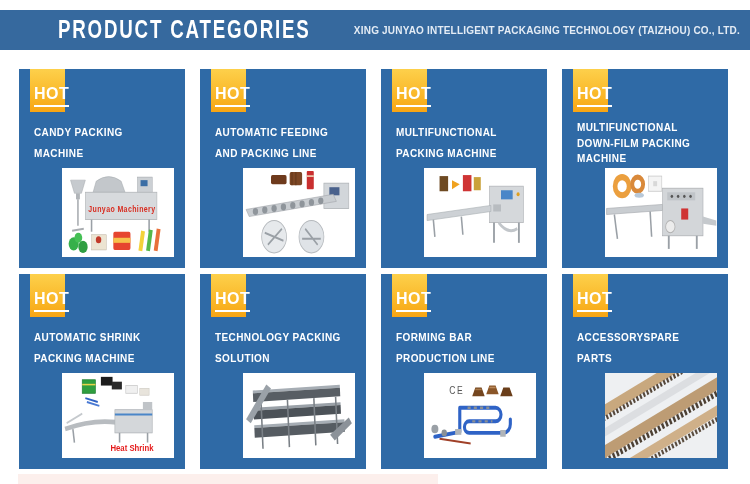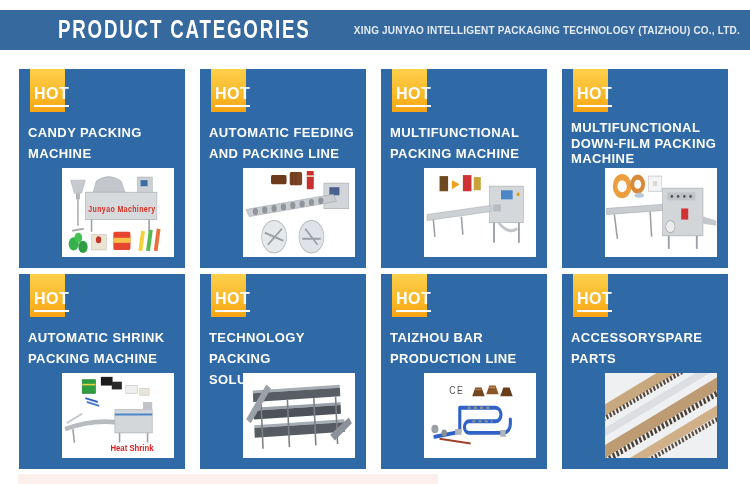--- a/index.html
+++ b/index.html
@@ -24,22 +24,22 @@
   .row2 .card { height:195px; }
 
   .card { position:relative; width:166px; background:#2f6aa6; cursor:pointer; flex:0 0 auto; }
 
   .hot { position:absolute; top:0; left:11px; width:35px; height:43px;
          background:linear-gradient(180deg,#fdd04b 0%,#f9b322 72%,#f7a414 100%);
          display:flex; align-items:flex-end; padding:0 0 5px 4px; }
   .hot span { color:#ffffff; font-size:16px; font-weight:bold; letter-spacing:0.5px;
               border-bottom:2px solid #ffffff; padding-bottom:2px; }
 
-  .card-title { position:absolute; top:53px; left:9px; right:8px;
-                color:#ffffff; font-size:13px; font-weight:bold; letter-spacing:0.4px; line-height:21px; }
+  .card-title { position:absolute; top:53px; left:15px; right:8px;
+                color:#ffffff; font-size:10px; font-weight:bold; letter-spacing:0.4px; line-height:21px; }
   .card-title span { display:block; }
   .card-title.tight { top:51px; line-height:15.5px; }
 
   .imgbox { position:absolute; left:11px; right:11px; top:99px; bottom:11px; background:#ffffff; overflow:hidden;margin-left:32px; }
   .imgbox svg { width:100%; height:100%; display:block; }
 
   .bottom-strip { position:absolute; left:18px; top:474px; width:420px; height:10px; background:#fcefec; }
 </style>
 </head>
 <body>
@@ -251,21 +251,21 @@
         <polygon points="112,64 136,46 140,52 118,70" fill="#8c9299"></polygon>
       </svg>
     </div>
   </div>
 
   <div class="card">
     <div class="hot">
         <span>HOT</span>
       </div>
     <div class="card-title">
-      <span>TAIZHOU BAR</span>
+      <span>FORMING BAR</span>
       <span>PRODUCTION LINE</span>
     </div>
     <div class="imgbox">
       <svg viewBox="0 0 144 88" preserveAspectRatio="none">
         <rect width="144" height="88" fill="#ffffff"></rect>
         <text x="42" y="22" text-anchor="middle" font-size="11" fill="#555" letter-spacing="2">CE</text>
         <path d="M62,24 l4,-9 h8 l4,9 z" fill="#74461f"></path>
         <path d="M80,22 l4,-9 h8 l4,9 z" fill="#8a5628"></path>
         <path d="M98,24 l4,-9 h8 l4,9 z" fill="#6a3e1a"></path>
         <line x1="66" y1="17" x2="74" y2="17" stroke="#a87848" stroke-width="1.6"></line>

